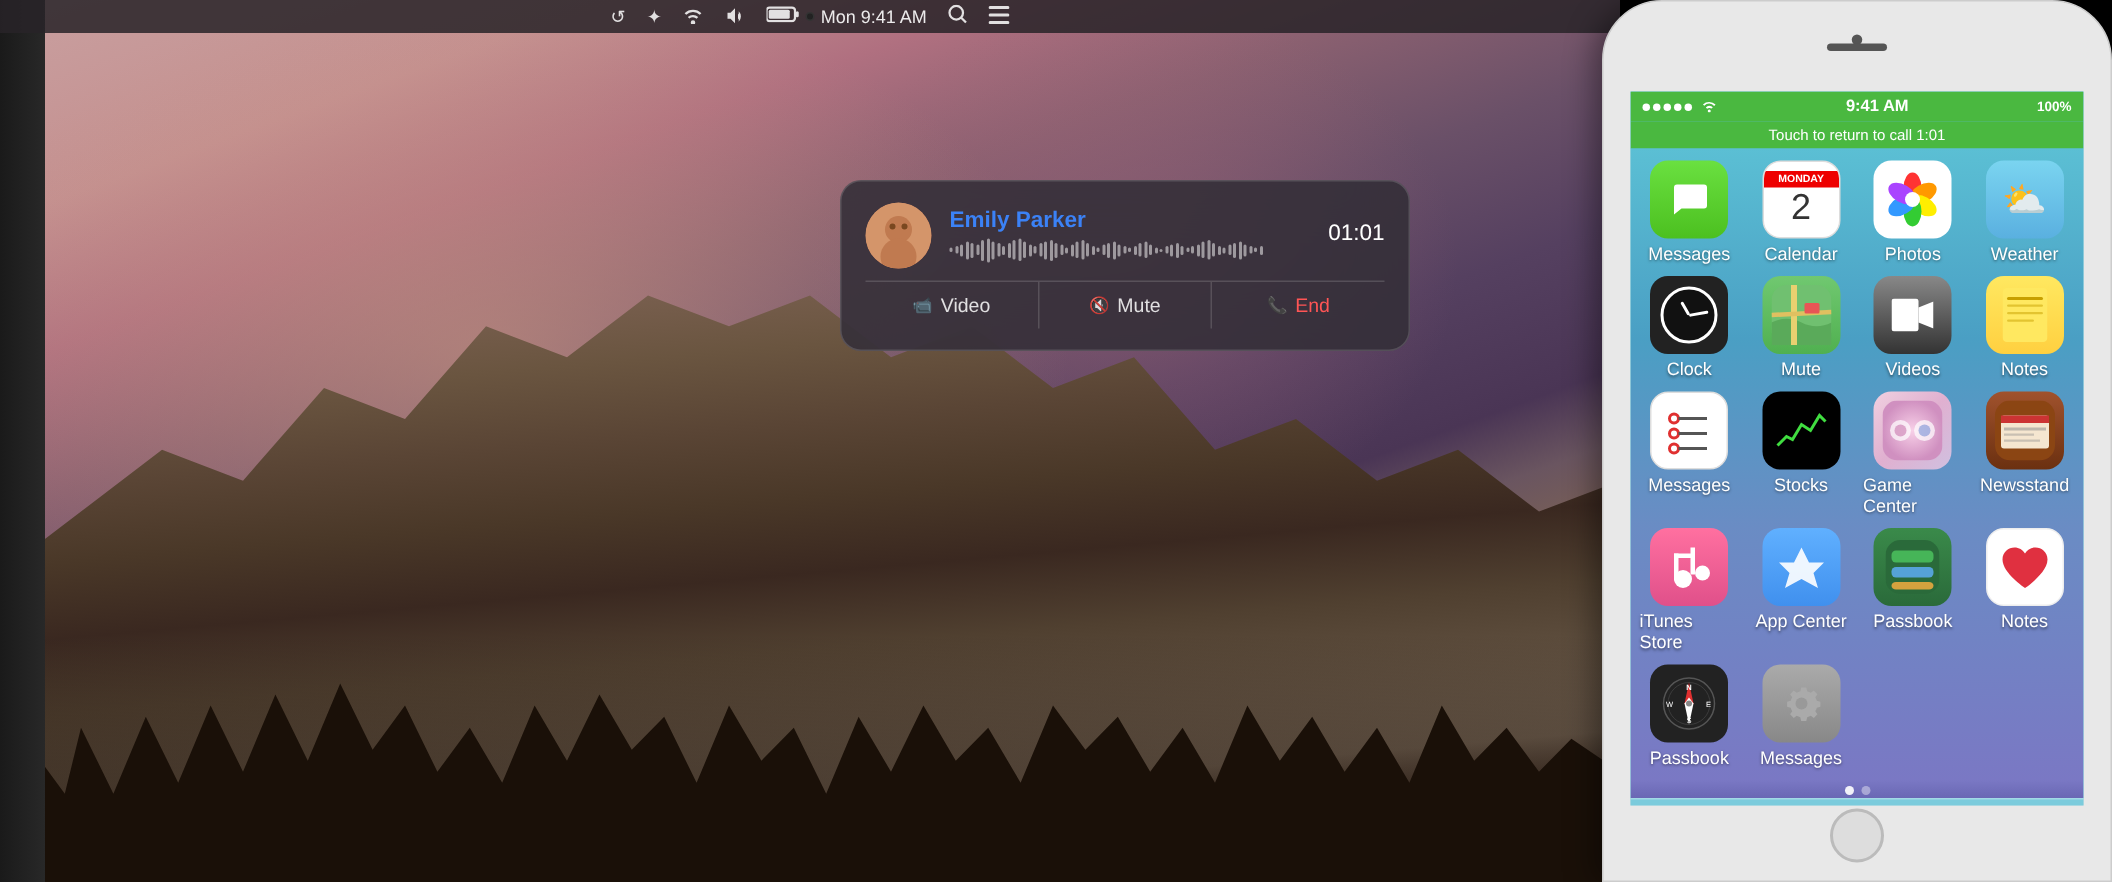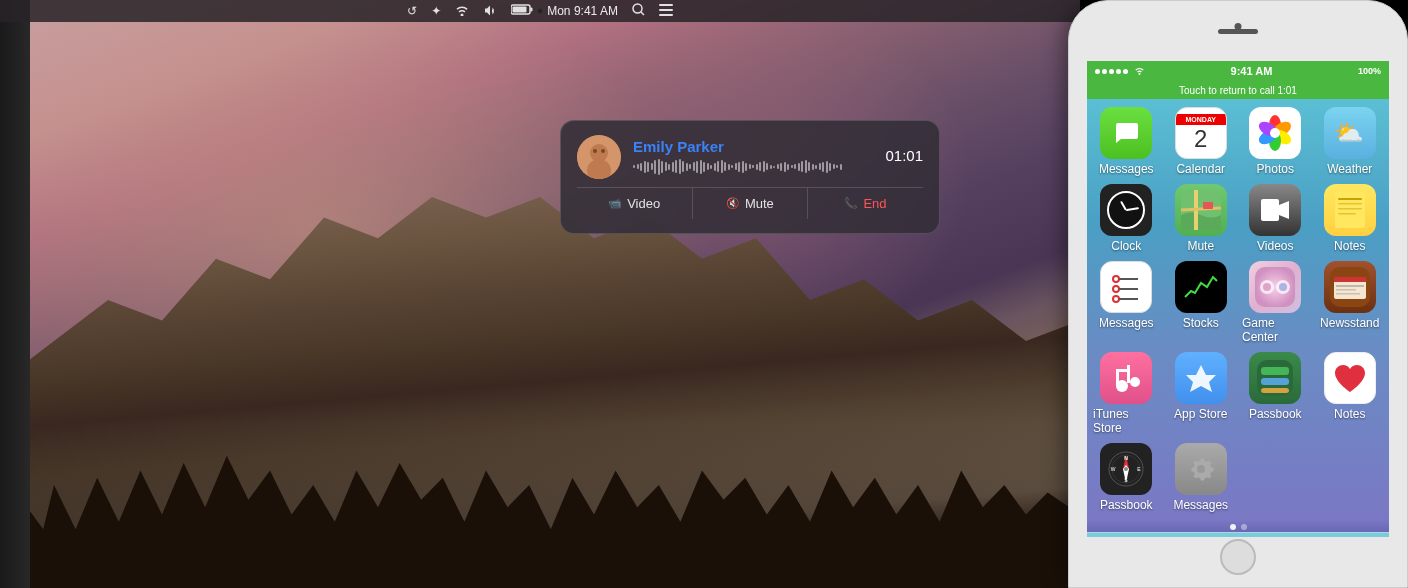--- a/index.html
+++ b/index.html
@@ -831,21 +831,21 @@
           </div>
           <span class="app-label">iTunes Store</span>
         </div>
 
         <div class="app-item">
           <div class="app-icon icon-appstore">
             <svg width="34" height="34" viewBox="0 0 34 34" fill="white">
               <path d="M17 4 L22 14 L32 14 L25 21 L28 31 L17 25 L6 31 L9 21 L2 14 L12 14 Z" fill="white" opacity="0.9"></path>
             </svg>
           </div>
-          <span class="app-label">App Store</span>
+          <span class="app-label">App Center</span>
         </div>
 
         <div class="app-item">
           <div class="app-icon icon-passbook">
             <svg width="36" height="36" viewBox="0 0 36 36" fill="none">
               <rect width="36" height="36" rx="10" fill="#2a6a3a"></rect>
               <rect x="4" y="7" width="28" height="8" rx="3" fill="#4ec860" opacity="0.8"></rect>
               <rect x="4" y="18" width="28" height="7" rx="3" fill="#60b0ff" opacity="0.8"></rect>
               <rect x="4" y="28" width="28" height="5" rx="3" fill="#ffb040" opacity="0.8"></rect>
             </svg>

